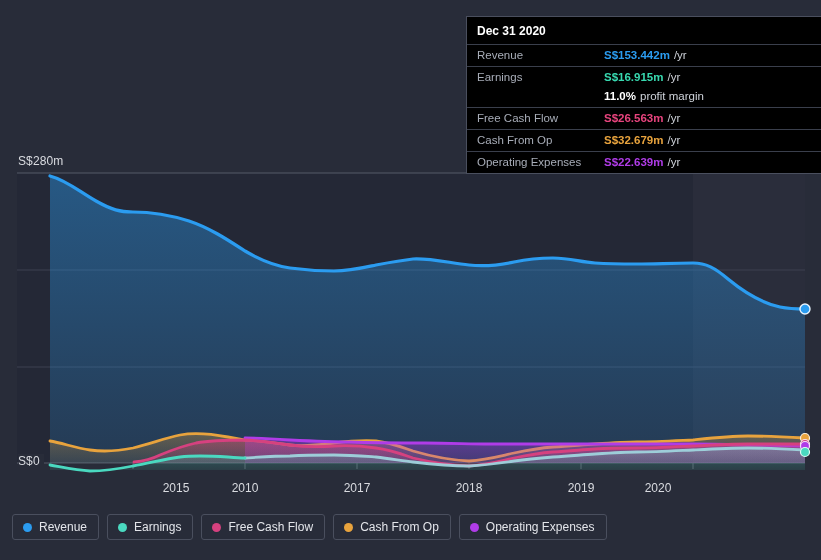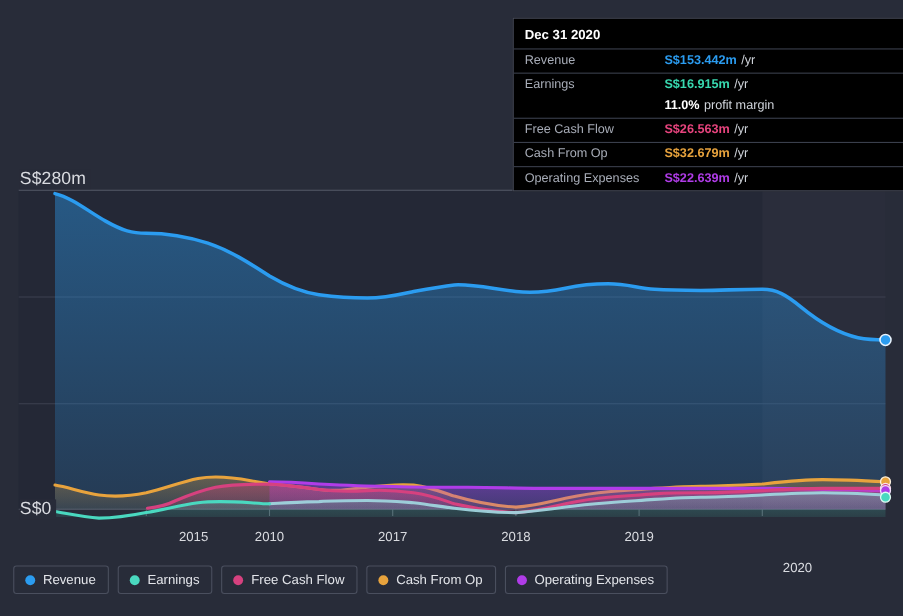--- a/index.html
+++ b/index.html
@@ -31,21 +31,21 @@
     height: 505px;
   }
   #chart-svg {
     position: absolute;
     left: 0;
     top: 0;
   }
 
   .y-axis-label {
     position: absolute;
-    font-size: 16px;
+    font-size: 12px;
     color: #d9dbe0;
     letter-spacing: 0.1px;
     background: #282c39;
     padding: 0 4px 0 0;
     white-space: nowrap;
     z-index: 4;
   }
   #y-label-top { left: 18px; top: 154px; }
   #y-label-bottom { left: 18px; top: 454px; }
 
@@ -286,21 +286,21 @@
     </svg>
 
     <div class="y-axis-label" id="y-label-top">S$280m</div>
     <div class="y-axis-label" id="y-label-bottom">S$0</div>
 
     <div class="x-axis-label" style="left:133px;margin-left:43px;">2015</div>
     <div class="x-axis-label" style="left:245px;">2010</div>
     <div class="x-axis-label" style="left:357px;">2017</div>
     <div class="x-axis-label" style="left:469px;">2018</div>
     <div class="x-axis-label" style="left:581px;">2019</div>
-    <div class="x-axis-label" style="left:725px;margin-top:28px;">2020</div>
+    <div class="x-axis-label" style="left:658px;">2020</div>
   </div>
 
   <div id="tooltip">
     <div id="tooltip-date">Dec 31 2020</div>
 
     <div class="tt-row">
       <span class="tt-key">Revenue</span>
       <span class="tt-val" style="color:#2b9cf0;">S$153.442m</span>
       <span class="tt-unit">/yr</span>
     </div>

